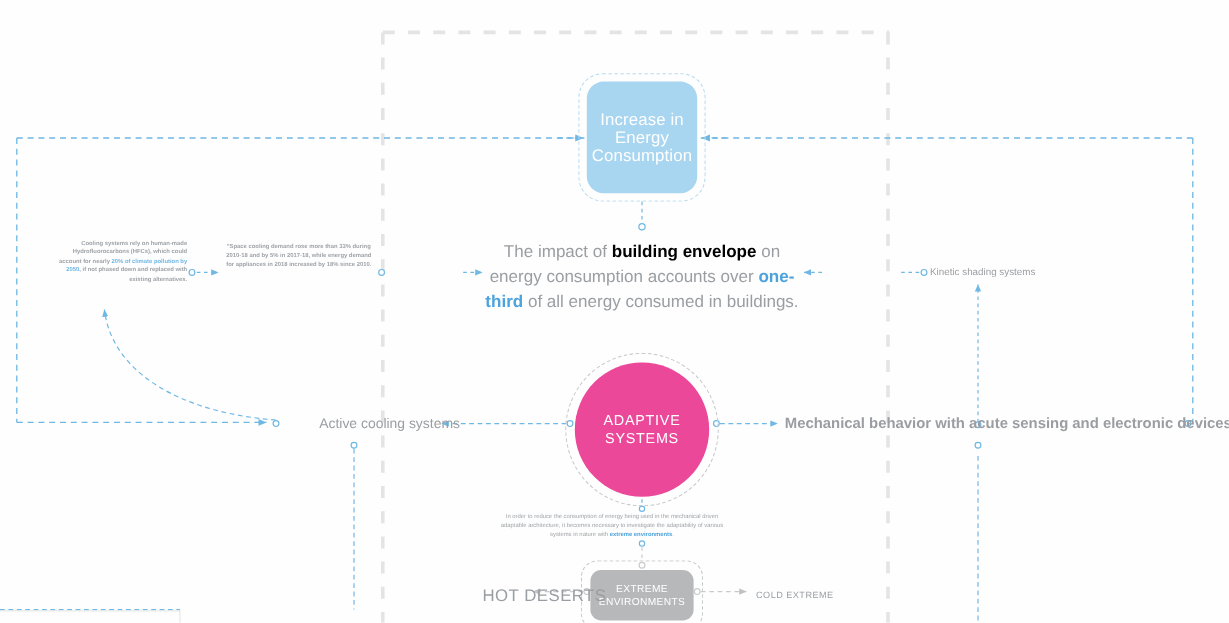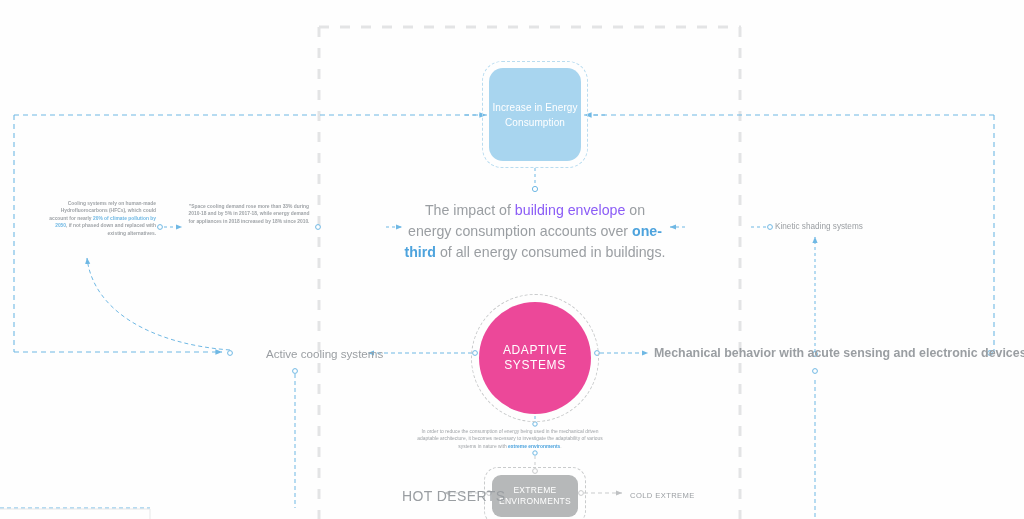--- a/index.html
+++ b/index.html
@@ -17,21 +17,21 @@
 
   
   .node{position:absolute;box-sizing:border-box;}
 
   .energy-box{
     left:489px;top:68px;width:92px;height:93px;
     background:#a8d5ef;border-radius:14px;
     display:flex;align-items:center;justify-content:center;text-align:center;
   }
   .energy-box .lbl{
-    color:#ffffff;font-size:10px;line-height:15px;font-weight:400;letter-spacing:.1px;
+    color:#ffffff;font-size:14px;line-height:15px;font-weight:400;letter-spacing:.1px;
   }
   .energy-halo{
     left:482px;top:61px;width:106px;height:107px;
     border:1px dashed #b9dcf0;border-radius:20px;
   }
 
   .adaptive-circle{
     left:479px;top:302px;width:112px;height:112px;
     background:#ec4899;border-radius:50%;
     display:flex;align-items:center;justify-content:center;text-align:center;
@@ -53,21 +53,21 @@
   .extreme-halo{
     left:484px;top:467px;width:102px;height:58px;
     border:1px dashed #c9cbcc;border-radius:14px;
   }
 
   
   .headline{
     position:absolute;left:404px;top:200px;width:262px;
     text-align:center;font-size:14.2px;line-height:21px;color:#9a9ea2;font-weight:400;
   }
-  .headline b{color:#8b5cf6;font-weight:400;}
+  .headline b{color:#000000;font-weight:700;}
   .headline .accent{color:#4da3dd;font-weight:700;}
 
   .microtext{
     position:absolute;font-size:4.9px;line-height:7.4px;color:#9fa3a7;font-weight:700;
   }
   .micro-left{left:44px;top:200px;width:112px;text-align:right;}
   .micro-left .accent{color:#6fb8e4;}
   .micro-mid{left:186px;top:203px;width:126px;text-align:center;}
   .micro-bottom{left:412px;top:428px;width:196px;text-align:center;font-weight:400;}
   .micro-bottom .accent{color:#4da3dd;font-weight:700;}

